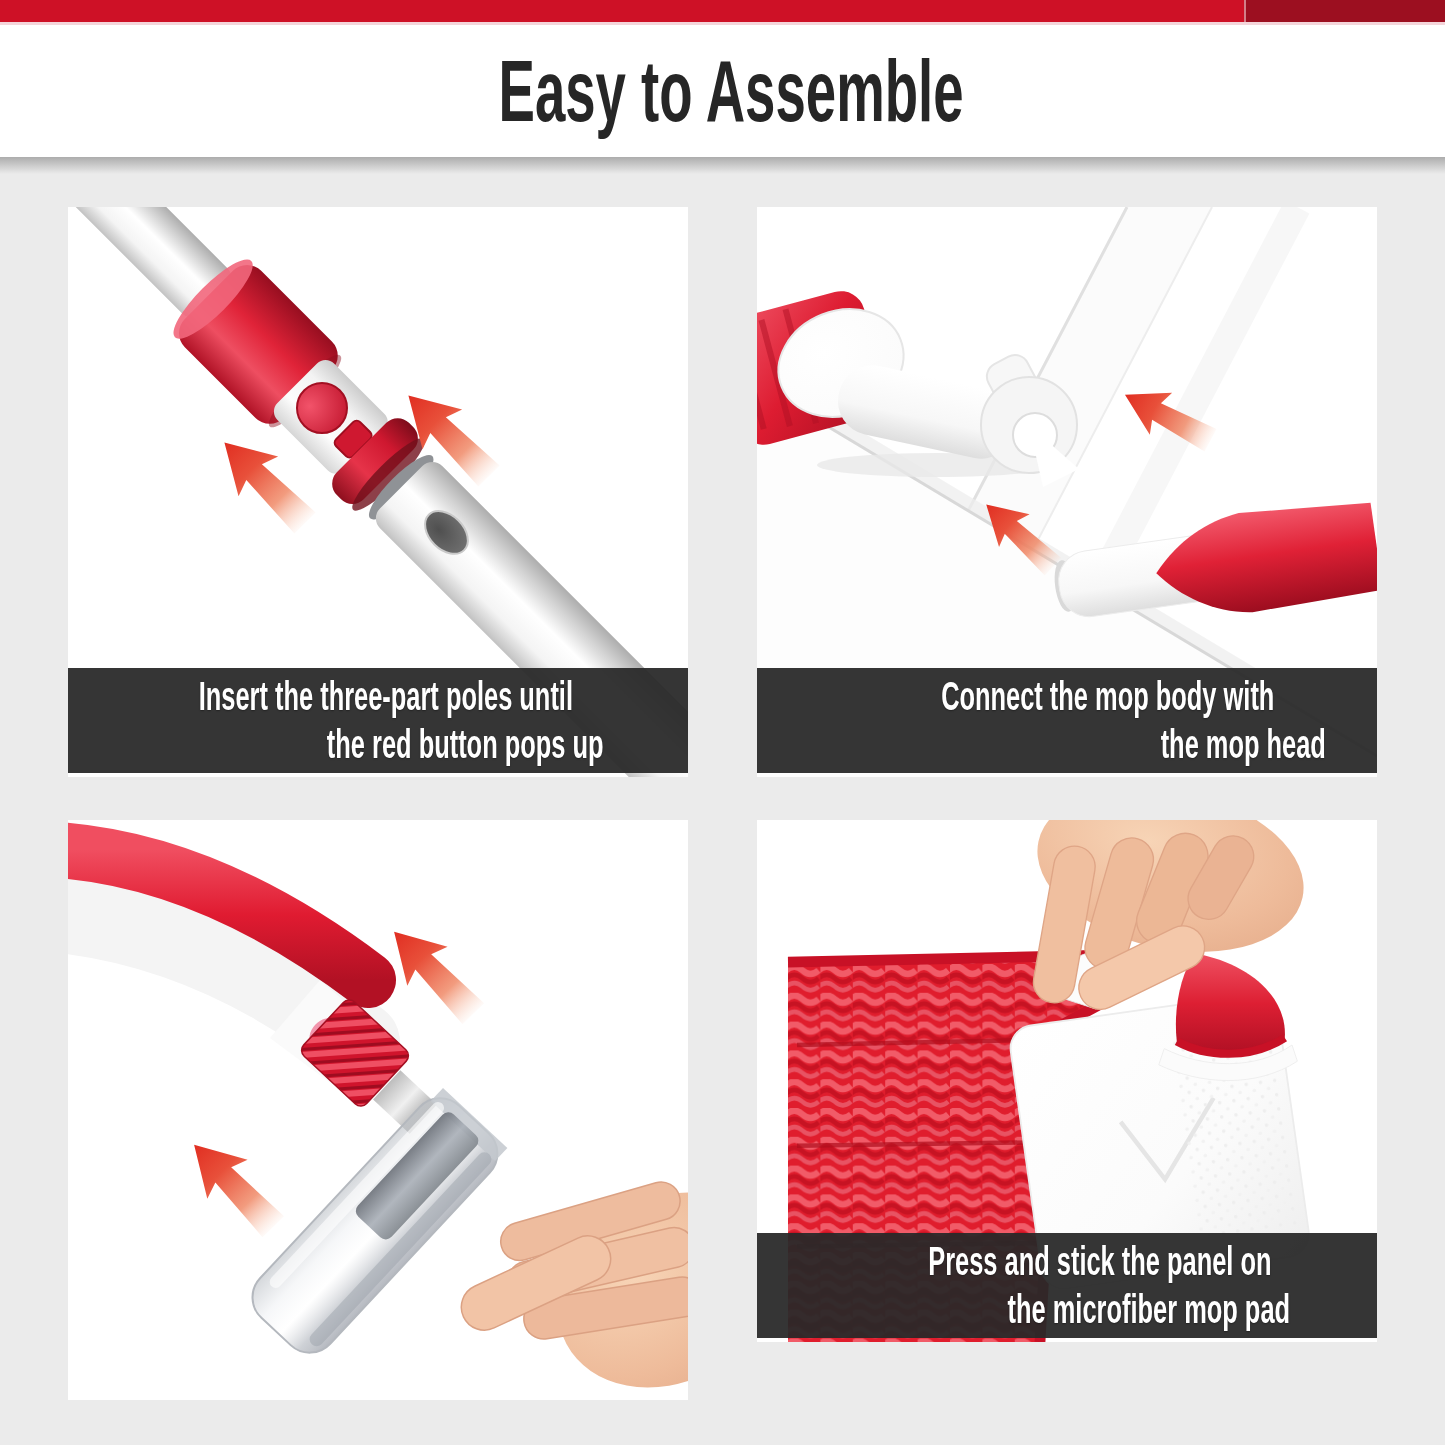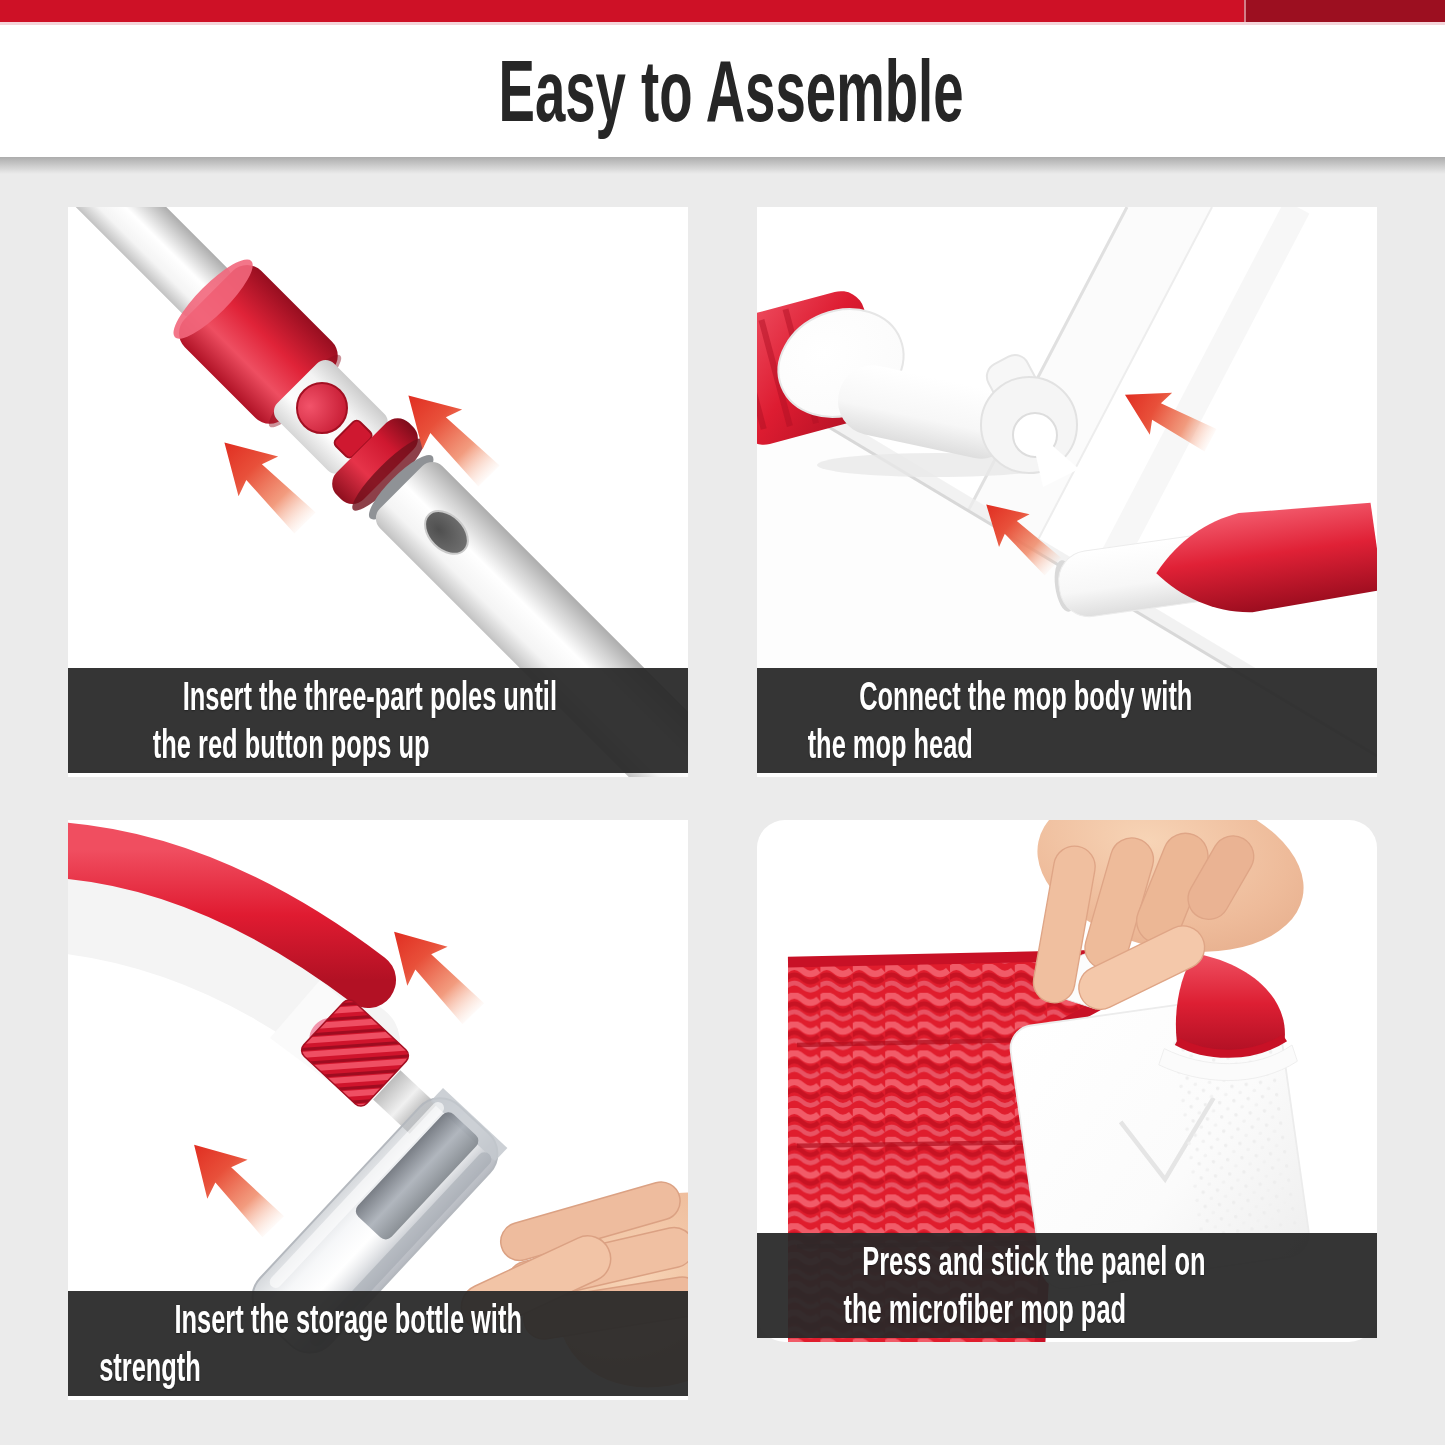--- a/index.html
+++ b/index.html
@@ -14,26 +14,26 @@
   .header{position:absolute;left:0;top:25px;width:1445px;height:132px;background:#ffffff;display:flex;align-items:center;justify-content:center;padding-left:8px;}
   .header-shadow{position:absolute;left:0;top:157px;width:1445px;height:17px;background:linear-gradient(to bottom, rgba(110,110,110,.5), rgba(235,235,235,0));}
   .title{
     font-size:88px;font-weight:bold;color:#262626;white-space:nowrap;
     transform:scaleX(.62);letter-spacing:0;
   }
   .panel{position:absolute;width:620px;background:#ffffff;}
   #panel-1{left:68px;top:207px;height:570px;}
   #panel-2{left:757px;top:207px;height:570px;}
   #panel-3{left:68px;top:820px;height:580px;}
-  #panel-4{left:757px;top:820px;height:522px;border-radius:28px;}
+  #panel-4{left:757px;top:820px;height:522px;}
   .illus{position:absolute;left:0;top:0;width:100%;height:100%;display:block;}
   .caption{
     position:absolute;left:0;right:0;bottom:4px;height:105px;
     background:rgba(40,40,40,.94);
-    display:flex;flex-direction:column;align-items:flex-start;justify-content:center;gap:1px;
+    display:flex;flex-direction:column;align-items:flex-end;justify-content:center;gap:1px;
   }
   .cap-line{
     color:#ffffff;font-weight:bold;font-size:41px;line-height:47px;white-space:nowrap;
     transform:scaleX(.62);text-shadow:0 1px 2px rgba(0,0,0,.35);
   }
 </style>
 </head>
 <body>
 
 <div class="top-bar"></div>
@@ -251,24 +251,20 @@
     </g>
     <g>
       <rect x="430" y="383" width="185" height="38" rx="19" transform="rotate(-16 520 402)" fill="#eebc9e" stroke="#dba183" stroke-width="1.5"></rect>
       <rect x="438" y="425" width="190" height="40" rx="20" transform="rotate(-13 530 445)" fill="#f0c0a2" stroke="#dba183" stroke-width="1.5"></rect>
       <rect x="455" y="468" width="180" height="40" rx="20" transform="rotate(-9 545 488)" fill="#edb99b" stroke="#dba183" stroke-width="1.5"></rect>
       <rect x="388" y="440" width="160" height="46" rx="23" transform="rotate(-25 468 463)" fill="#f2c4a6" stroke="#dba183" stroke-width="1.5"></rect>
     </g>
     <use href="#p3arrow" transform="translate(365,152) rotate(-44)"></use>
     <use href="#p3arrow" transform="translate(165,365) rotate(-44)"></use>
   </svg>
-  <div class="caption">
-    <div class="cap-line">Insert the storage bottle with</div>
-    <div class="cap-line">strength</div>
-  </div>
 </div>
 
 <div class="panel" id="panel-4">
   <svg class="illus" viewBox="0 0 620 580">
     <defs>
       <pattern id="p4pad" width="36" height="32" patternUnits="userSpaceOnUse">
         <rect width="36" height="32" fill="#e01d2d"></rect>
         <path d="M-2,7 q9,-8 18,0 t18,0" stroke="#f15b68" stroke-width="7" fill="none"></path>
         <path d="M-2,16 q9,-8 18,0 t18,0" stroke="#c01020" stroke-width="5" fill="none" opacity=".8"></path>
         <path d="M-2,25 q9,-8 18,0 t18,0" stroke="#ee8090" stroke-width="5" fill="none" opacity=".55"></path>

